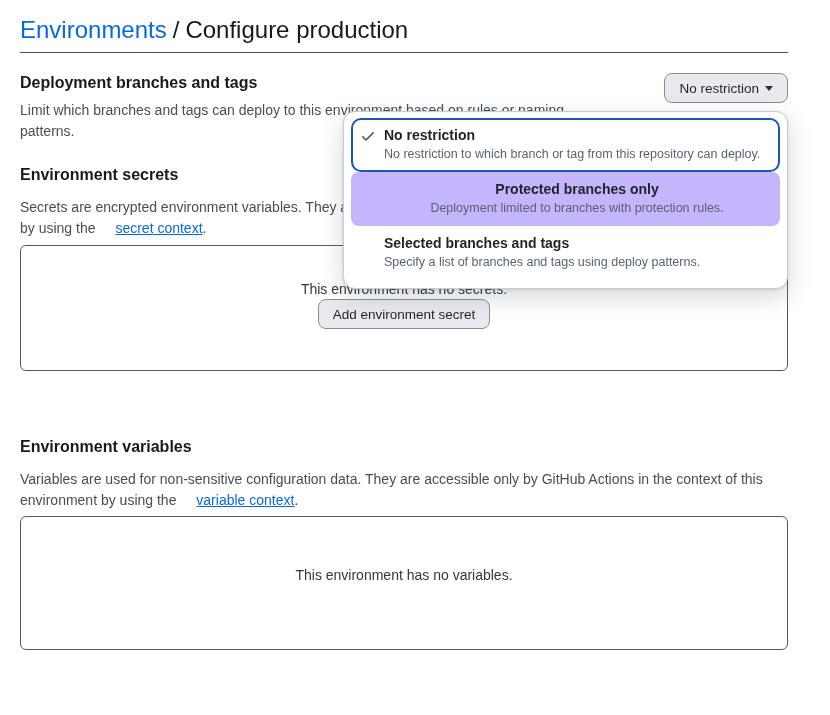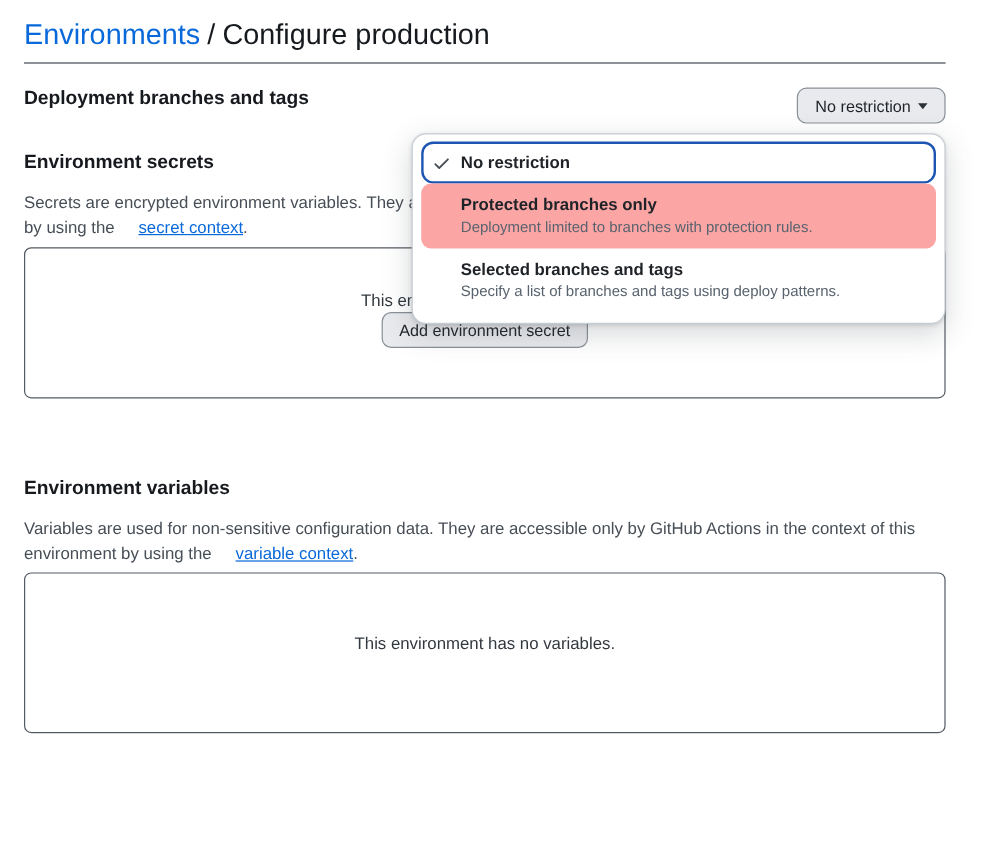--- a/index.html
+++ b/index.html
@@ -42,38 +42,39 @@
   .empty-box .btn{}
 
   
   .dropdown{position:absolute;left:343px;top:111px;width:445px;box-sizing:border-box;z-index:10;
             background:#fff;border:1px solid #c6ccd3;border-radius:12px;padding:6px 7px 8px;
             box-shadow:0 8px 24px rgba(66,74,83,0.22),0 1px 3px rgba(27,31,36,0.12);}
   .option{position:relative;padding:8px 10px 9px 33px;border-radius:8px;cursor:pointer;box-sizing:border-box;}
   .option .opt-title{font-size:14px;line-height:18px;font-weight:700;color:#1f2328;}
   .option .opt-desc{font-size:12.5px;line-height:17px;color:#59636e;margin-top:2px;}
   .option.selected{border:2px solid #1d55b2;border-radius:10px;padding:6px 8px 7px 31px;}
-  .option.hovered{background:#fca5a5;}
+  .option.hovered{background:#c4b5fd;text-align:center;}
   .check{position:absolute;left:9px;top:10px;width:16px;height:16px;color:#454b52;}
   .option.selected .check{left:7px;top:8px;}
 </style>
 </head>
 <body>
 
 <div class="page">
   <div class="inner">
 
     <div class="title">
       <a>Environments</a><span class="sep">/</span><span>Configure production</span>
     </div>
     <div class="title-rule"></div>
 
     <div class="deploy-row">
       <div>
         <h2 class="sec">Deployment branches and tags</h2>
+        <p class="desc">Limit which branches and tags can deploy to this environment based on rules or naming patterns.</p>
       </div>
       <button class="btn">
         <span>No restriction</span>
         <span class="caret"></span>
       </button>
     </div>
 
     <div class="secrets-sec">
       <h2 class="sec">Environment secrets</h2>
       <p class="desc"><span>Secrets are encrypted environment variables. They are accessible only by GitHub Actions in the context of this environment by using the </span><a>secret context</a><span>.</span></p>
@@ -93,20 +94,21 @@
 
   </div>
 
   <div class="dropdown">
 
     <div class="option selected">
       <svg class="check" viewBox="0 0 16 16" fill="currentColor" aria-hidden="true">
         <path d="M13.78 4.22a.75.75 0 0 1 0 1.06l-7.25 7.25a.75.75 0 0 1-1.06 0L2.22 9.28a.75.75 0 0 1 1.06-1.06L6 10.94l6.72-6.72a.75.75 0 0 1 1.06 0Z"></path>
       </svg>
       <div class="opt-title">No restriction</div>
+      <div class="opt-desc">No restriction to which branch or tag from this repository can deploy.</div>
     </div>
 
     <div class="option hovered">
       <div class="opt-title">Protected branches only</div>
       <div class="opt-desc">Deployment limited to branches with protection rules.</div>
     </div>
 
     <div class="option">
       <div class="opt-title">Selected branches and tags</div>
       <div class="opt-desc">Specify a list of branches and tags using deploy patterns.</div>

